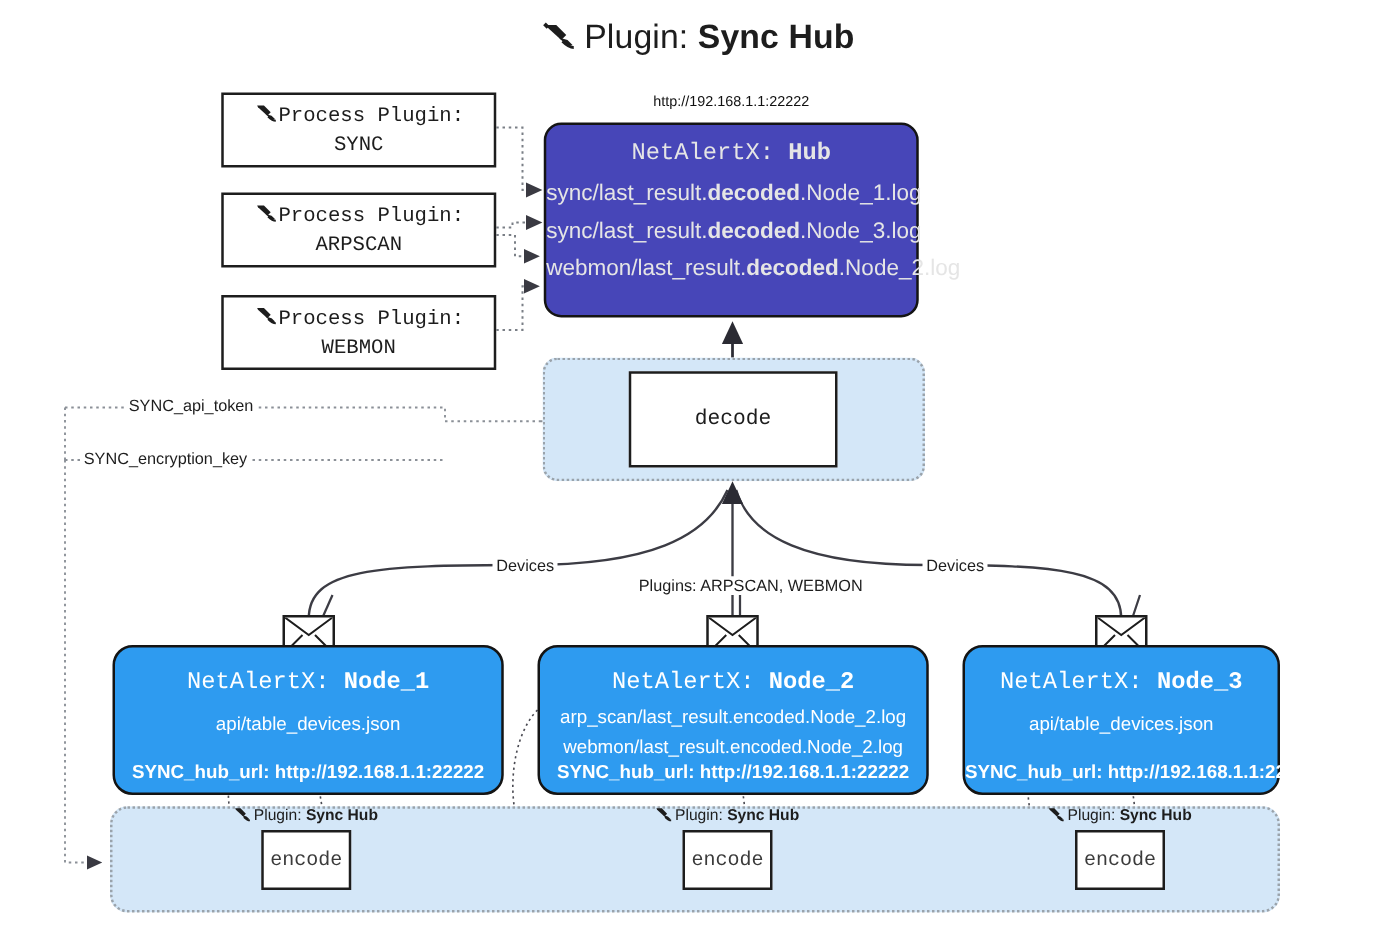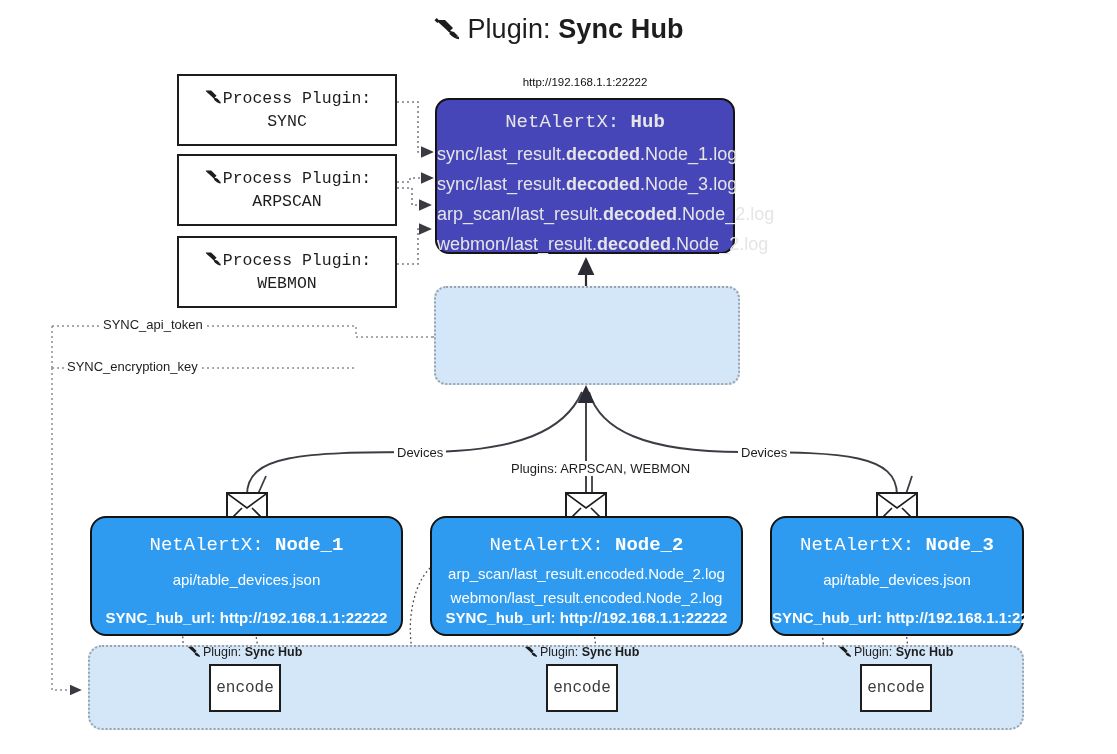--- a/index.html
+++ b/index.html
@@ -9,21 +9,21 @@
   svg.layer{position:absolute;left:0;top:0;width:1117px;height:754px;pointer-events:none;}
 
   
   .title{position:absolute;left:0;top:14px;width:1117px;text-align:center;
          font-size:27px;letter-spacing:.1px;}
   .title .plug{display:inline-block;vertical-align:-3px;margin-right:6px;}
   .title .t-light{font-weight:400;}
   .title .t-bold{font-weight:700;}
 
   
-  .procbox{position:absolute;width:220px;height:72px;background:#ffffff;
+  .procbox{position:absolute;width:220px;height:60px;background:#ffffff;
            border:2px solid #1d1d1d;box-sizing:border-box;
            font-family:"Liberation Mono","DejaVu Sans Mono",monospace;
            font-size:16.5px;line-height:1.22;text-align:center;
            display:flex;flex-direction:column;justify-content:center;}
   .procbox .l1{white-space:nowrap;}
   .procbox .l1 .plug{display:inline-block;vertical-align:-2px;margin-right:1px;}
   .procbox .l2{white-space:nowrap;}
 
   
   .hub{position:absolute;left:435px;top:98px;width:300px;height:156px;
@@ -203,26 +203,26 @@
 
   <div class="hub-url">http://192.168.1.1:22222</div>
   <div class="hub">
     <div class="hub-title">
       <span>NetAlertX:</span>
       <b>Hub</b>
     </div>
     <div class="hub-lines">
       <div><span>sync/last_result.</span><b>decoded</b><span>.Node_1.log</span></div>
       <div><span>sync/last_result.</span><b>decoded</b><span>.Node_3.log</span></div>
-      <div><span>arp_scan/last_result.</span><b>decoded</b><span>.Node_2.log</span></div>
       <div><span>webmon/last_result.</span><b>decoded</b><span>.Node_2.log</span></div>
     </div>
   </div>
 
   <div class="decode-band"></div>
+  <div class="decode-box">decode</div>
 
   <div class="edge-label" style="left:100px;top:317px;">SYNC_api_token</div>
   <div class="edge-label" style="left:64px;top:359px;">SYNC_encryption_key</div>
 
   <div class="edge-label" style="left:394px;top:445px;">Devices</div>
   <div class="edge-label" style="left:508px;top:461px;">Plugins: ARPSCAN, WEBMON</div>
   <div class="edge-label" style="left:738px;top:445px;">Devices</div>
 
   <div class="envelope" style="left:226px;top:492px;">
     <svg width="38" height="28" viewBox="0 0 38 28">

